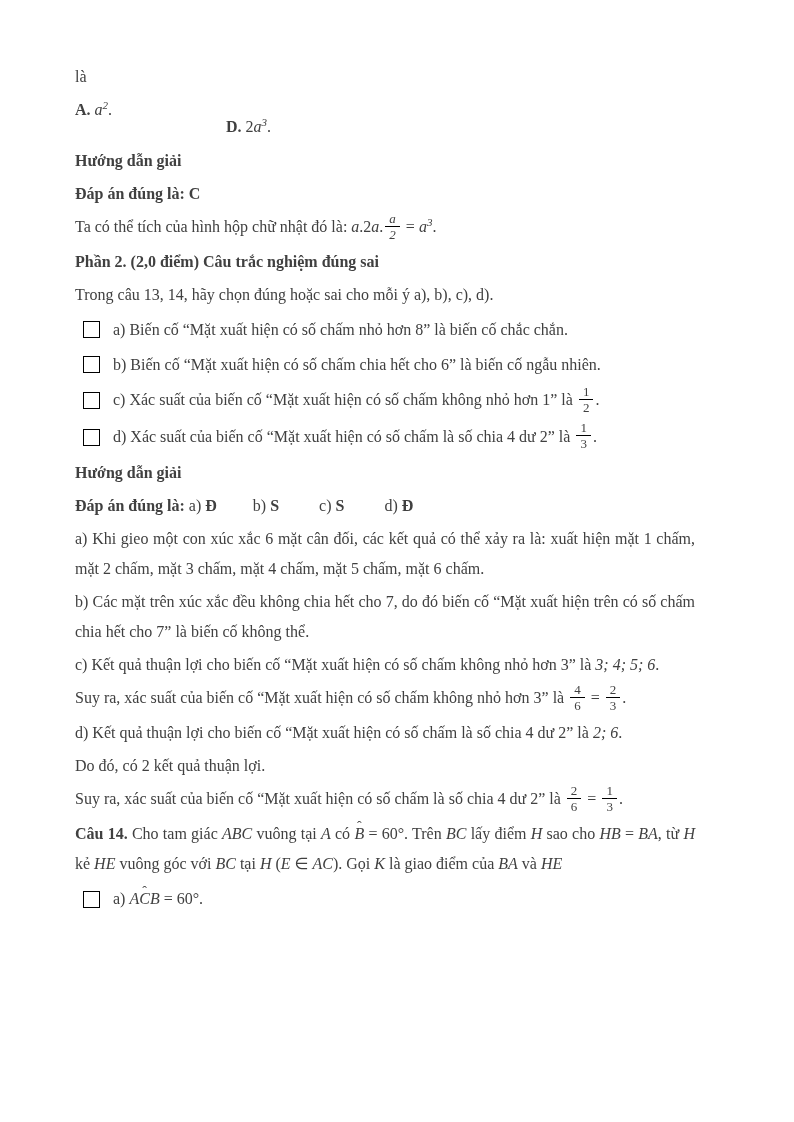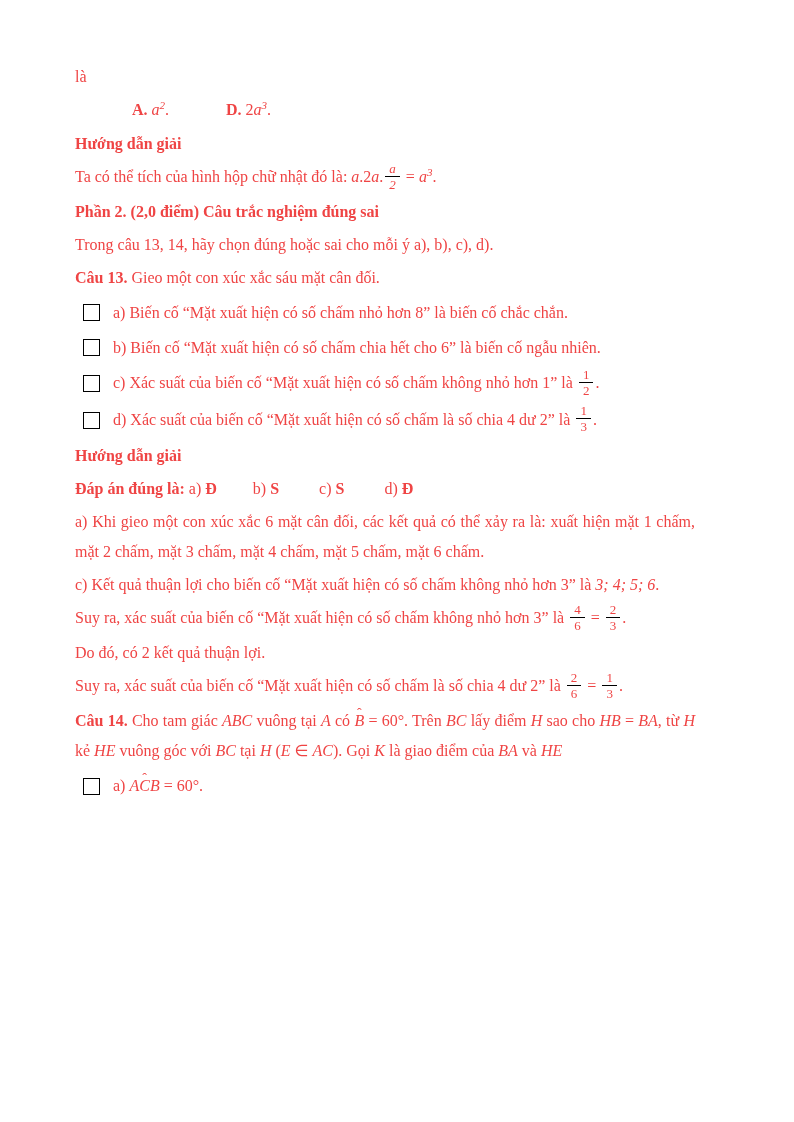--- a/index.html
+++ b/index.html
@@ -8,39 +8,39 @@
     width: 794px; height: 1122px;
     background: #ffffff;
     overflow: hidden;
   }
   .page {
     width: 768px; height: 1122px;
     padding: 62px 73px 0 75px;
     font-family: "Liberation Serif", serif;
     font-size: 16px;
     line-height: 30px;
-    color: #ef4444;
+    color: #404040;
   }
   p.para { margin: 0 0 3px; text-align: justify; }
   .b { font-weight: bold; }
   .i { }
   .m { font-style: italic; }
   .sup { font-size: 11px; vertical-align: super; line-height: 0; }
   .frac {
     display: inline-flex; flex-direction: column;
     text-align: center; vertical-align: middle;
     font-size: 13px; line-height: 15px;
     margin: 0 2px; position: relative; top: -2px;
   }
   .frac .num, .frac .den { padding: 0 4px; }
   .frac .den { border-top: 1px solid #000; }
   .frac.m { font-style: italic; }
   .choices { display: flex; margin: 2px 0 4px; }
-  .choice { width: 151px; text-align: center; }
-  .choice:last-child { width: auto; }
+  .choice { width: 151px; }
+  .choice:last-child { width: auto; margin-top: 17px; }
   .check-row { display: flex; align-items: center; margin: 5px 8px; }
   .checkbox {
     width: 17px; height: 17px;
     border: 1px solid #000;
     flex: 0 0 17px; margin-right: 13px;
     background: #fff;
   }
   .check-text { flex: 1; }
   .mhat { position: relative; display: inline-block; font-style: italic; }
   .mhat::after {
@@ -63,27 +63,27 @@
 </head>
 <body>
 
 <div class="page" data-name="document-page">
     <p class="para" data-name="intro-fragment"><span class="" data-name="text-run">là</span></p>
     <div class="choices" data-name="answer-choices">
       <span class="choice" data-name="choice-option"><span class="b" data-name="text-run">A. </span><span class="m" data-name="text-run">a</span><span class="m sup" data-name="text-run">2</span><span class="" data-name="text-run">.</span></span>
       <span class="choice" data-name="choice-option"><span class="b" data-name="text-run">D. </span><span class="" data-name="text-run">2</span><span class="m" data-name="text-run">a</span><span class="m sup" data-name="text-run">3</span><span class="" data-name="text-run">.</span></span>
     </div>
     <p class="para" data-name="solution-heading"><span class="b" data-name="text-run">Hướng dẫn giải</span></p>
+    <p class="para" data-name="correct-answer"><span class="b" data-name="text-run">Đáp án đúng là: C</span></p>
     <p class="para" data-name="volume-solution"><span class="" data-name="text-run">Ta có thể tích của hình hộp chữ nhật đó là: </span><span class="m" data-name="text-run">a</span><span class="" data-name="text-run">.2</span><span class="m" data-name="text-run">a</span><span class="" data-name="text-run">.</span><span class="frac m" data-name="fraction">
         <span class="num" data-name="fraction-numerator">a</span>
         <span class="den" data-name="fraction-denominator">2</span>
       </span><span class="" data-name="text-run"> = </span><span class="m" data-name="text-run">a</span><span class="m sup" data-name="text-run">3</span><span class="" data-name="text-run">.</span></p>
     <p class="para" data-name="part2-heading"><span class="b i" data-name="text-run">Phần 2. (2,0 điểm) Câu trắc nghiệm đúng sai</span></p>
     <p class="para" data-name="part2-instruction"><span class="i" data-name="text-run">Trong câu 13, 14, hãy chọn đúng hoặc sai cho mỗi ý a), b), c), d).</span></p>
-    <p class="para" data-name="question-13"><span class="b" data-name="text-run">Câu 13.</span><span class="" data-name="text-run"> Gieo một con xúc xắc sáu mặt cân đối.</span></p>
     <div class="check-row" data-name="statement-13a">
       <span class="checkbox" data-name="answer-checkbox"></span>
       <span class="check-text" data-name="statement-text"><span class="" data-name="text-run">a) Biến cố “Mặt xuất hiện có số chấm nhỏ hơn 8” là biến cố chắc chắn.</span></span>
     </div>
     <div class="check-row" data-name="statement-13b">
       <span class="checkbox" data-name="answer-checkbox"></span>
       <span class="check-text" data-name="statement-text"><span class="" data-name="text-run">b) Biến cố “Mặt xuất hiện có số chấm chia hết cho 6” là biến cố ngẫu nhiên.</span></span>
     </div>
     <div class="check-row" data-name="statement-13c">
       <span class="checkbox" data-name="answer-checkbox"></span>
@@ -95,28 +95,30 @@
     <div class="check-row" data-name="statement-13d">
       <span class="checkbox" data-name="answer-checkbox"></span>
       <span class="check-text" data-name="statement-text"><span class="" data-name="text-run">d) Xác suất của biến cố “Mặt xuất hiện có số chấm là số chia 4 dư 2” là </span><span class="frac" data-name="fraction">
           <span class="num" data-name="fraction-numerator">1</span>
           <span class="den" data-name="fraction-denominator">3</span>
         </span><span class="" data-name="text-run">.</span></span>
     </div>
     <p class="para" data-name="solution-heading"><span class="b" data-name="text-run">Hướng dẫn giải</span></p>
     <p class="para" data-name="answer-key"><span class="b" data-name="text-run">Đáp án đúng là: </span><span class="" data-name="text-run">a) </span><span class="b" data-name="text-run">Đ</span><span class="tab" data-name="tab-space" style="width: 36px;"></span><span class="" data-name="text-run">b) </span><span class="b" data-name="text-run">S</span><span class="tab" data-name="tab-space" style="width: 40px;"></span><span class="" data-name="text-run">c) </span><span class="b" data-name="text-run">S</span><span class="tab" data-name="tab-space" style="width: 40px;"></span><span class="" data-name="text-run">d) </span><span class="b" data-name="text-run">Đ</span></p>
     <p class="para" data-name="solution-paragraph"><span class="" data-name="text-run">a) Khi gieo một con xúc xắc 6 mặt cân đối, các kết quả có thể xảy ra là: xuất hiện mặt 1 chấm, mặt 2 chấm, mặt 3 chấm, mặt 4 chấm, mặt 5 chấm, mặt 6 chấm.</span></p>
+    <p class="para" data-name="solution-paragraph"><span class="" data-name="text-run">b) Các mặt trên xúc xắc đều không chia hết cho 7, do đó biến cố “Mặt xuất hiện trên có số chấm chia hết cho 7” là biến cố không thể.</span></p>
     <p class="para" data-name="solution-paragraph"><span class="" data-name="text-run">c) Kết quả thuận lợi cho biến cố “Mặt xuất hiện có số chấm không nhỏ hơn 3” là </span><span class="m" data-name="text-run">3; 4; 5; 6</span><span class="" data-name="text-run">.</span></p>
     <p class="para" data-name="fraction-line"><span class="" data-name="text-run">Suy ra, xác suất của biến cố “Mặt xuất hiện có số chấm không nhỏ hơn 3” là </span><span class="frac" data-name="fraction">
         <span class="num" data-name="fraction-numerator">4</span>
         <span class="den" data-name="fraction-denominator">6</span>
       </span><span class="" data-name="text-run"> = </span><span class="frac" data-name="fraction">
         <span class="num" data-name="fraction-numerator">2</span>
         <span class="den" data-name="fraction-denominator">3</span>
       </span><span class="" data-name="text-run">.</span></p>
+    <p class="para" data-name="solution-paragraph"><span class="" data-name="text-run">d) Kết quả thuận lợi cho biến cố “Mặt xuất hiện có số chấm là số chia 4 dư 2” là </span><span class="m" data-name="text-run">2; 6</span><span class="" data-name="text-run">.</span></p>
     <p class="para" data-name="solution-paragraph"><span class="" data-name="text-run">Do đó, có 2 kết quả thuận lợi.</span></p>
     <p class="para" data-name="fraction-line"><span class="" data-name="text-run">Suy ra, xác suất của biến cố “Mặt xuất hiện có số chấm là số chia 4 dư 2” là </span><span class="frac" data-name="fraction">
         <span class="num" data-name="fraction-numerator">2</span>
         <span class="den" data-name="fraction-denominator">6</span>
       </span><span class="" data-name="text-run"> = </span><span class="frac" data-name="fraction">
         <span class="num" data-name="fraction-numerator">1</span>
         <span class="den" data-name="fraction-denominator">3</span>
       </span><span class="" data-name="text-run">.</span></p>
     <p class="para" data-name="question-14"><span class="b" data-name="text-run">Câu 14.</span><span class="" data-name="text-run"> Cho tam giác </span><span class="m" data-name="text-run">ABC</span><span class="" data-name="text-run"> vuông tại </span><span class="m" data-name="text-run">A</span><span class="" data-name="text-run"> có </span><span class="m mhat" data-name="text-run">B</span><span class="" data-name="text-run"> = 60°. Trên </span><span class="m" data-name="text-run">BC</span><span class="" data-name="text-run"> lấy điểm </span><span class="m" data-name="text-run">H</span><span class="" data-name="text-run"> sao cho </span><span class="m" data-name="text-run">HB</span><span class="" data-name="text-run"> = </span><span class="m" data-name="text-run">BA</span><span class="" data-name="text-run">, từ </span><span class="m" data-name="text-run">H</span><span class="" data-name="text-run"> kẻ </span><span class="m" data-name="text-run">HE</span><span class="" data-name="text-run"> vuông góc với </span><span class="m" data-name="text-run">BC</span><span class="" data-name="text-run"> tại </span><span class="m" data-name="text-run">H</span><span class="" data-name="text-run">  (</span><span class="m" data-name="text-run">E</span><span class="" data-name="text-run"> ∈ </span><span class="m" data-name="text-run">AC</span><span class="" data-name="text-run">). Gọi </span><span class="m" data-name="text-run">K</span><span class="" data-name="text-run"> là giao điểm của </span><span class="m" data-name="text-run">BA</span><span class="" data-name="text-run"> và </span><span class="m" data-name="text-run">HE</span></p>
     <div class="check-row" data-name="statement-14a">

